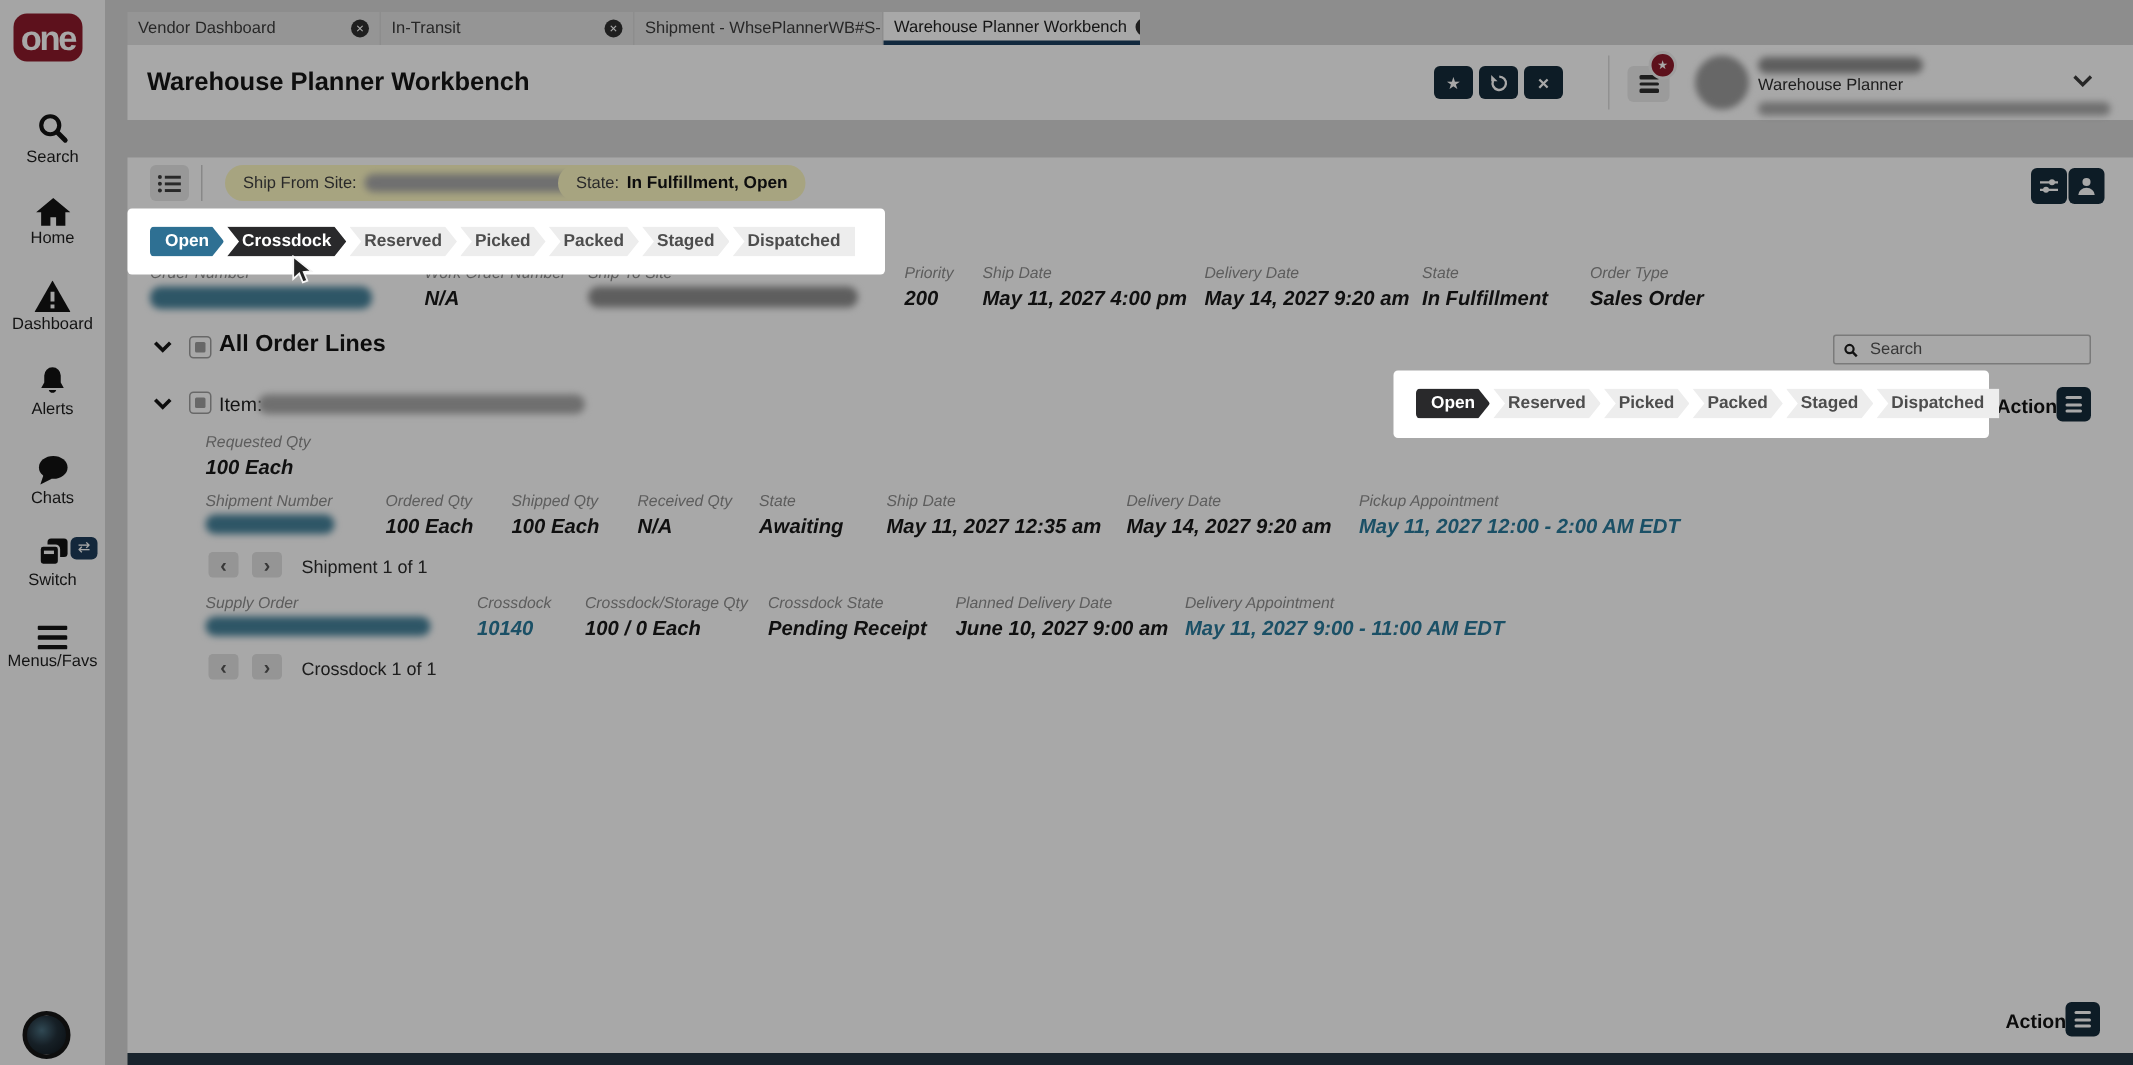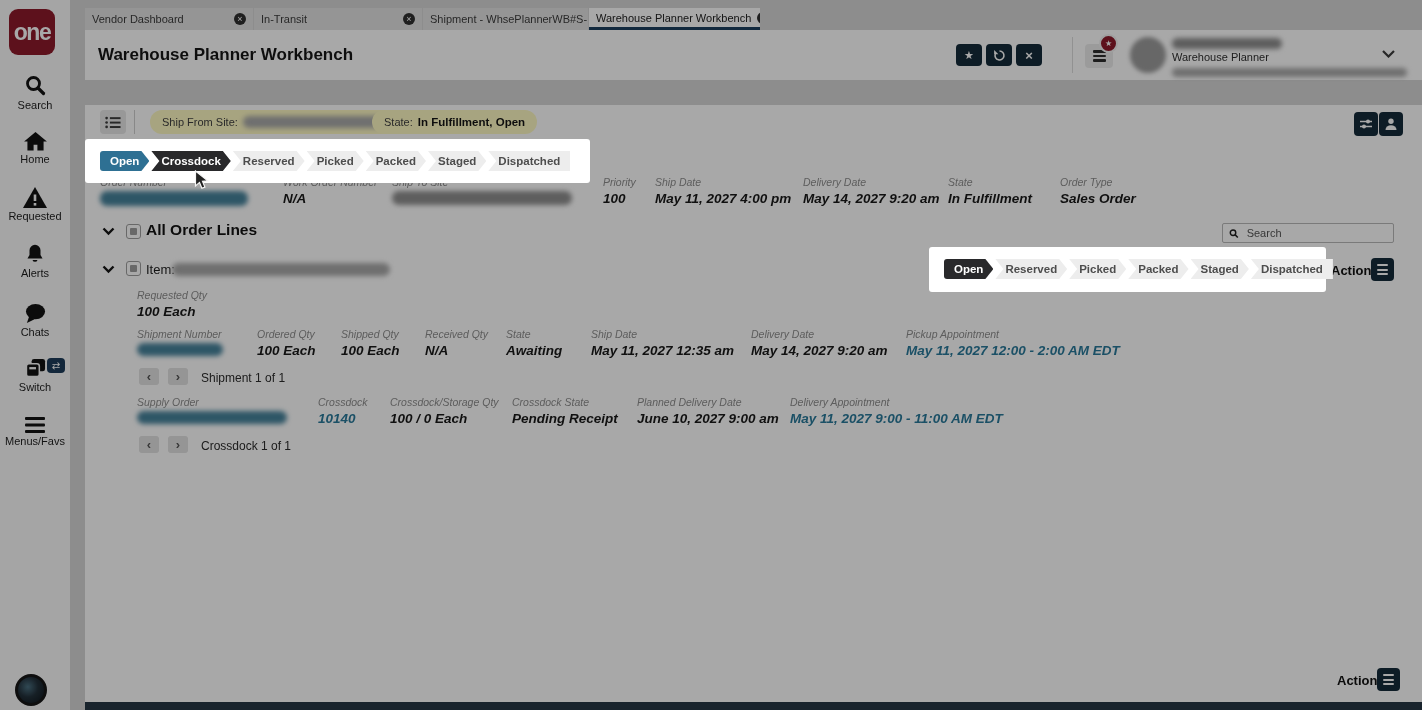--- a/index.html
+++ b/index.html
@@ -4,21 +4,21 @@
 <style>
   html,body{margin:0;padding:0;}
   body{
     width:1422px;height:710px;position:relative;overflow:hidden;
     font-family:"Liberation Sans","DejaVu Sans",sans-serif;
     background:#d7d7d7;
   }
   .abs{position:absolute;}
   
   .sidebar{left:0;top:0;width:70px;height:710px;background:#fafafa;}
-  .logo{left:9px;top:9px;width:46px;height:46px;border-radius:9px;background:#8e1b2b;
+  .logo{left:9px;top:9px;width:46px;height:32px;border-radius:9px;background:#8e1b2b;
     color:#fff;display:flex;align-items:center;justify-content:center;
     font-weight:700;font-size:23px;letter-spacing:-1.5px;}
   .nav{left:0;width:70px;text-align:center;}
   .nav svg{display:block;margin:0 auto 2px;}
   .nav .lbl{font-size:11px;color:#1d1d1d;}
   .switch-badge{left:47px;top:358px;width:18px;height:15px;border-radius:4px;background:#1d3c5a;
     color:#fff;font-size:10px;line-height:15px;text-align:center;}
   .cam{left:15px;top:674px;width:32px;height:32px;border-radius:50%;box-sizing:border-box;
     background:radial-gradient(circle at 38% 38%,#4a6f80 0%,#22303a 45%,#0d1318 100%);
     border:3px solid #161616;}
@@ -115,21 +115,21 @@
       </svg>
     <div class="lbl">Home</div>
   </div>
 
   <div class="abs nav" style="top:187px">
     <svg width="24" height="21" viewBox="0 0 24 21">
         <path d="M12 0L24 21H0z" fill="#131313"></path>
         <rect x="10.7" y="7.5" width="2.6" height="6.5" fill="#fafafa"></rect>
         <rect x="10.7" y="16" width="2.6" height="2.6" fill="#fafafa"></rect>
       </svg>
-    <div class="lbl">Requested</div>
+    <div class="lbl">Dashboard</div>
   </div>
 
   <div class="abs nav" style="top:243px">
     <svg width="22" height="22" viewBox="0 0 24 24">
         <path d="M12 2a6 6 0 0 0-6 6v5l-2.2 4h16.4L18 13V8a6 6 0 0 0-6-6z" fill="#131313"></path>
         <path d="M9.3 18.5a2.8 2.8 0 0 0 5.4 0z" fill="#131313"></path>
       </svg>
     <div class="lbl">Alerts</div>
   </div>
 
@@ -259,21 +259,21 @@
 <div class="fld" style="left:283px;top:176px">
   <div class="flabel">Work Order Number</div>
   <div class="fvalue">N/A</div>
 </div>
 <div class="fld" style="left:392px;top:176px">
   <div class="flabel">Ship To Site</div>
   <div class="redact r-gray" style="width:180px;height:14px"></div>
 </div>
 <div class="fld" style="left:603px;top:176px">
   <div class="flabel">Priority</div>
-  <div class="fvalue">100</div>
+  <div class="fvalue">200</div>
 </div>
 <div class="fld" style="left:655px;top:176px">
   <div class="flabel">Ship Date</div>
   <div class="fvalue">May 11, 2027 4:00 pm</div>
 </div>
 <div class="fld" style="left:803px;top:176px">
   <div class="flabel">Delivery Date</div>
   <div class="fvalue">May 14, 2027 9:20 am</div>
 </div>
 <div class="fld" style="left:948px;top:176px">

